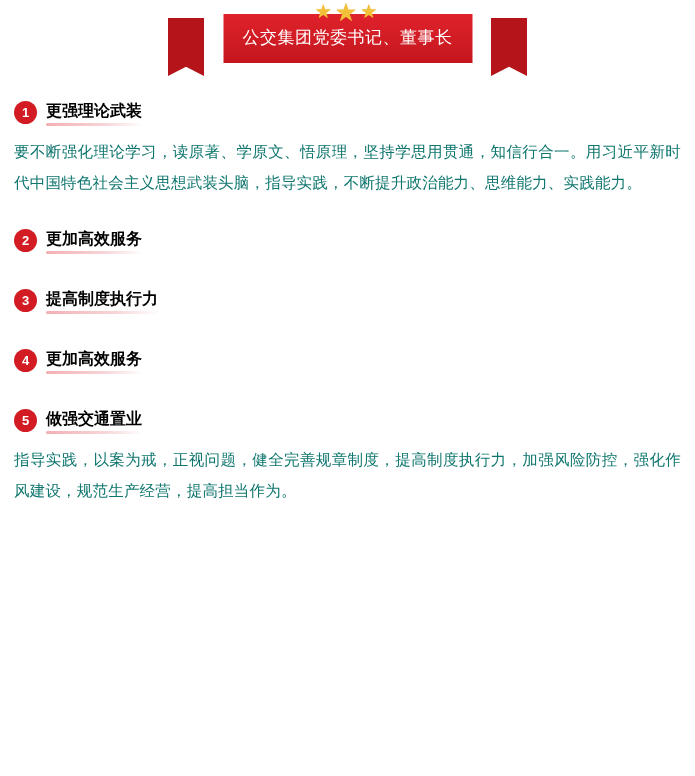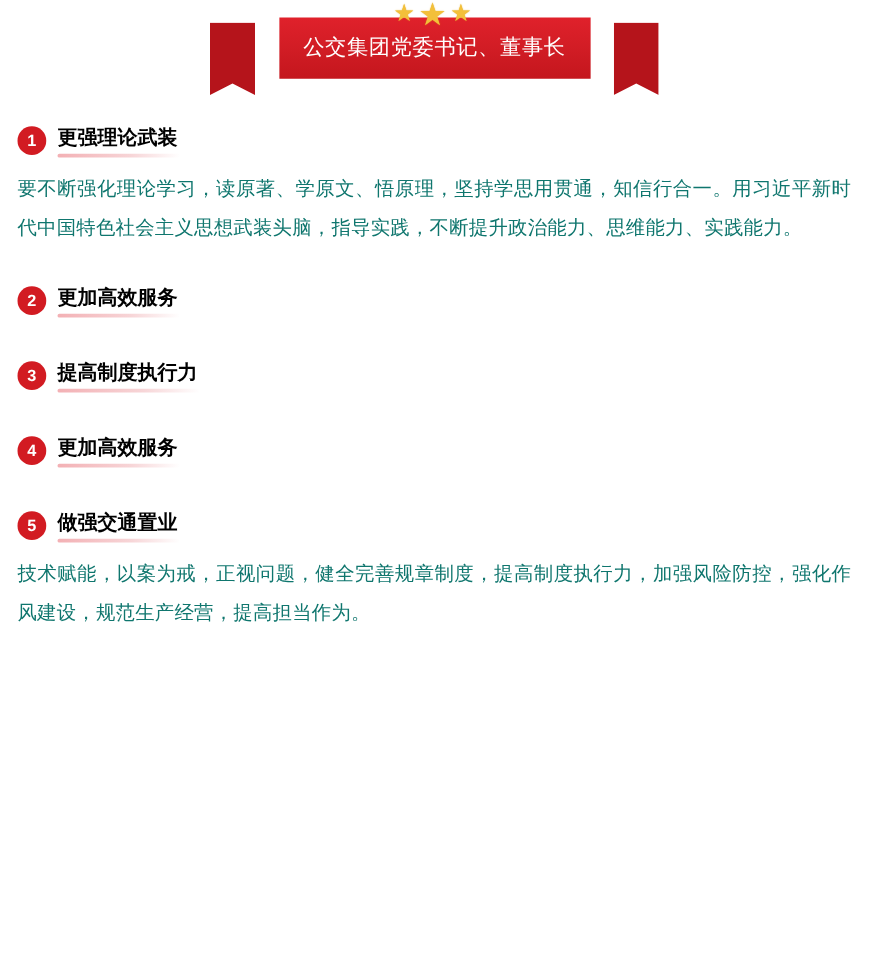--- a/index.html
+++ b/index.html
@@ -195,17 +195,17 @@
       </div>
     </div>
 
     <div class="gap-lg"></div>
 
     <div class="section">
       <div class="sec-head">
         <div class="num">5</div>
         <div class="sec-title">做强交通置业</div>
       </div>
-      <p class="sec-body">技术赋能，以案为戒，正视问题，健全完善规章制度，提高制度执行力，加强风险防控，强化作风建设，规范生产经营，提高担当作为。</p>
+      <p class="sec-body">指导实践，以案为戒，正视问题，健全完善规章制度，提高制度执行力，加强风险防控，强化作风建设，规范生产经营，提高担当作为。</p>
     </div>
 
   </div>
 </div>
 
 </body></html>

